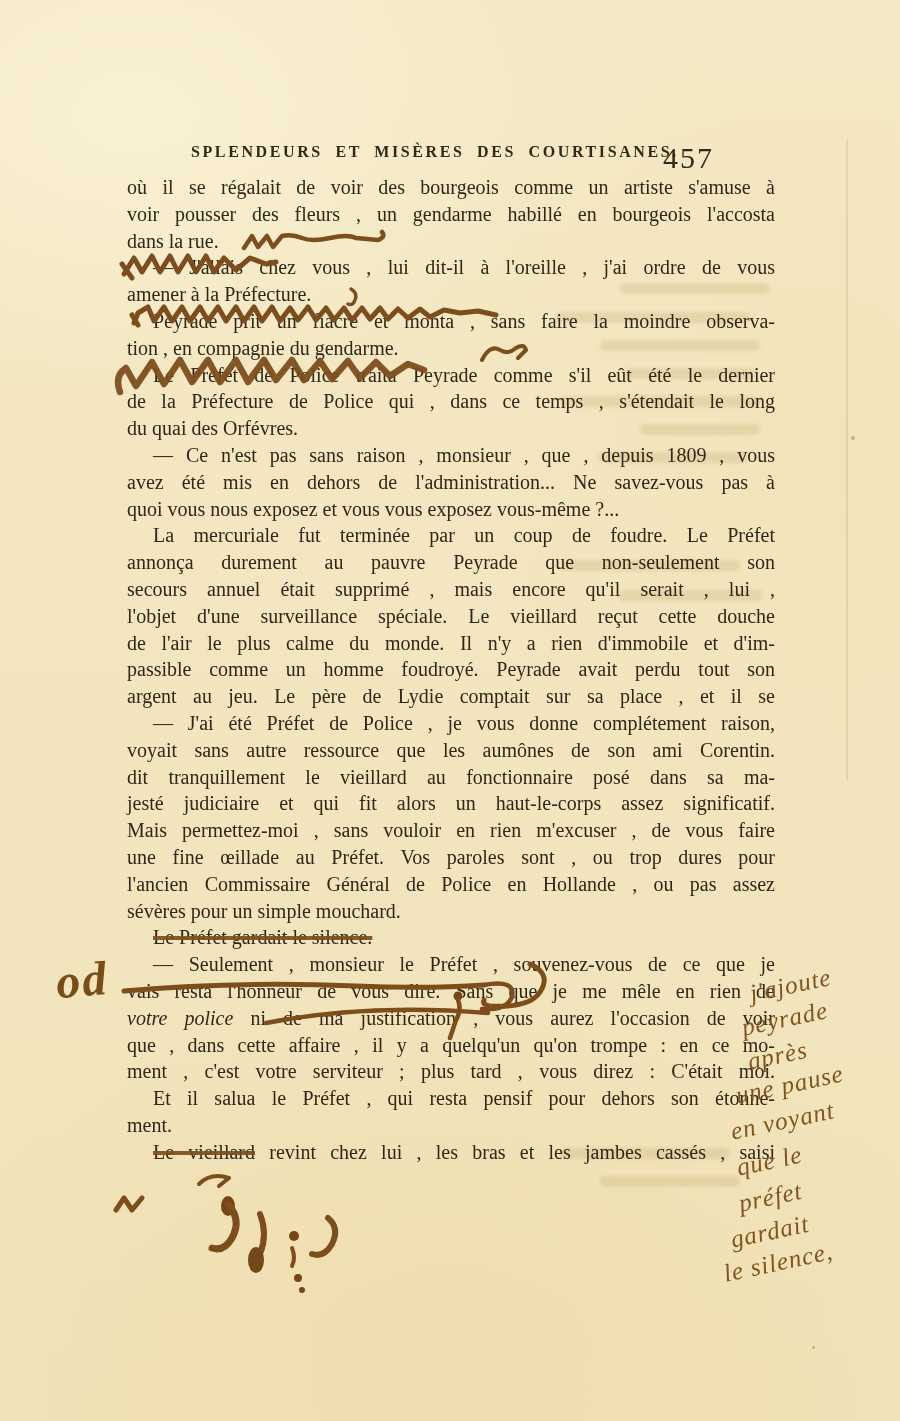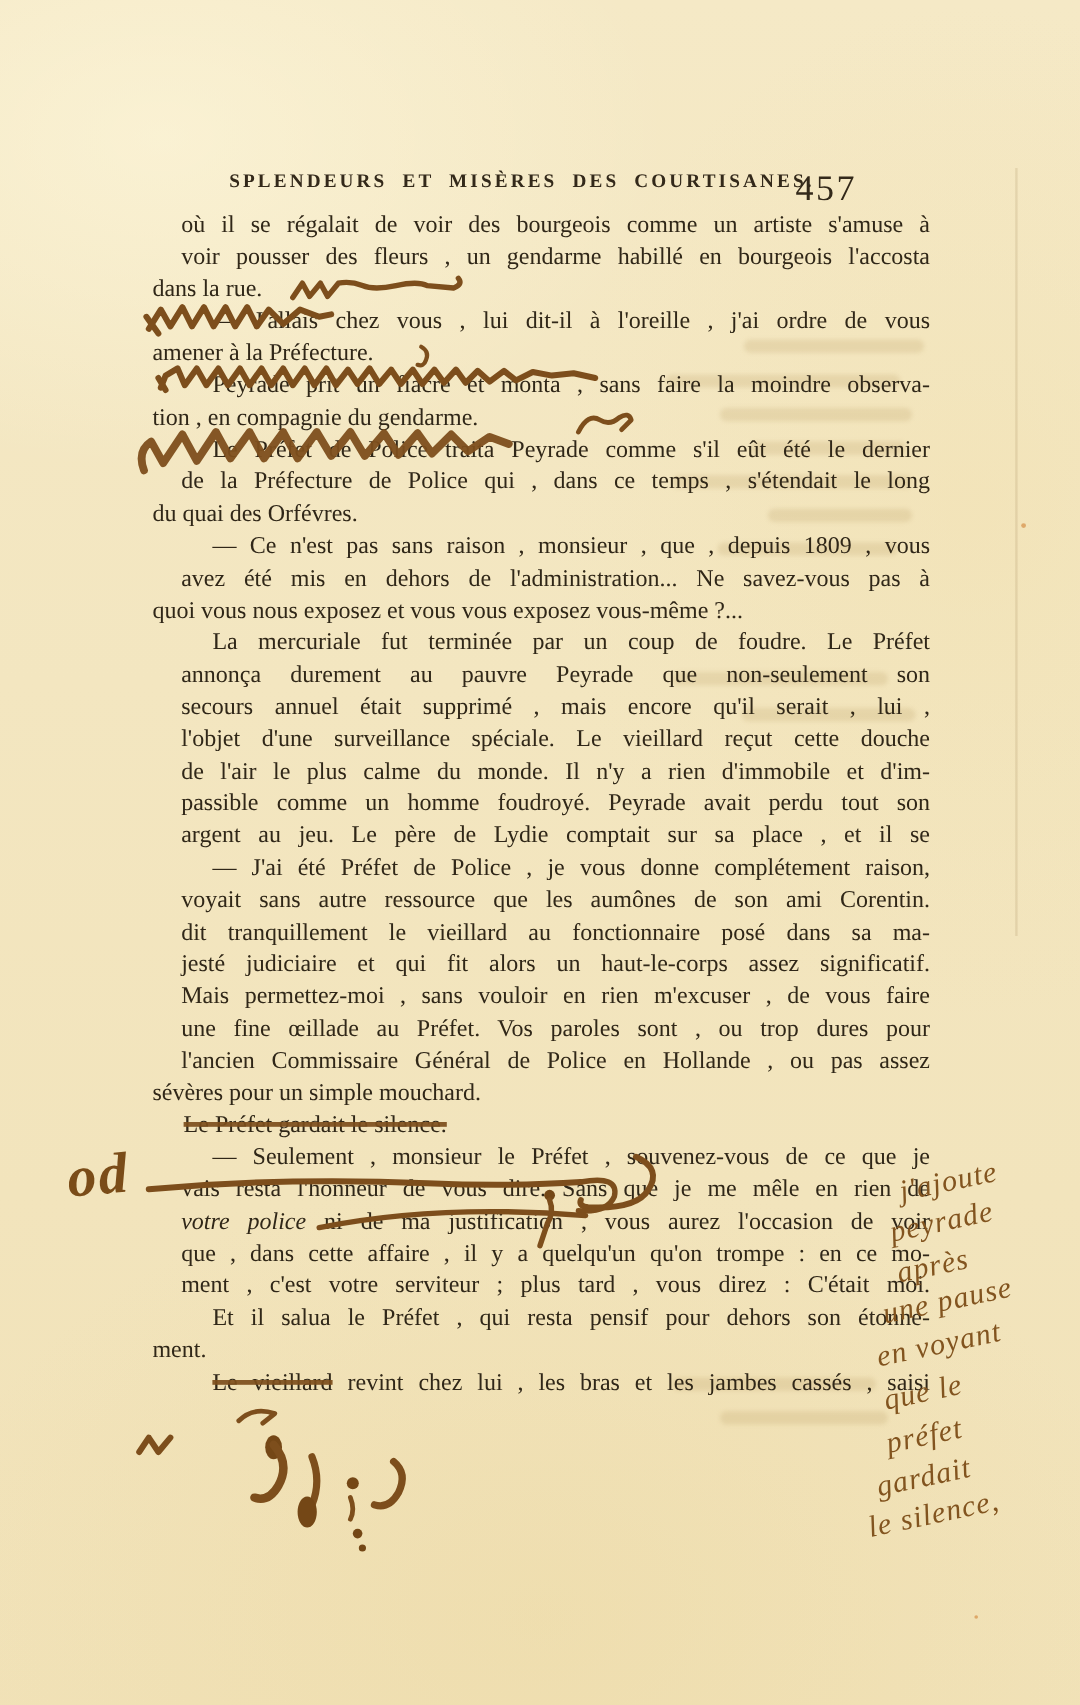--- a/index.html
+++ b/index.html
@@ -25,21 +25,21 @@
   .page-number{
     position:absolute;left:663px;top:0;
     font-size:30px;letter-spacing:2px;color:#33291a;
   }
   .text-block{
     position:absolute;left:127px;top:174px;width:648px;
     font-size:20px;line-height:26.8px;
     color:#302718;
   }
   .line{height:26.8px;white-space:nowrap;}
-  .line.justify{white-space:normal;text-align:justify;text-align-last:justify;margin-left:24px;}
+  .line.justify{white-space:normal;text-align:justify;text-align-last:justify;}
   .line.indent{padding-left:26px;}
   .line .italic{font-style:italic;}
   .line .ink-strike{
     text-decoration:line-through;
     text-decoration-color:rgba(125,78,28,.92);
     text-decoration-thickness:3.5px;
   }
   svg.ink{position:absolute;overflow:visible;pointer-events:none;}
   svg.ink path{fill:none;stroke:#7d4e1c;stroke-linecap:round;stroke-linejoin:round;}
   svg.ink .fill{fill:#744716;stroke:none;}

